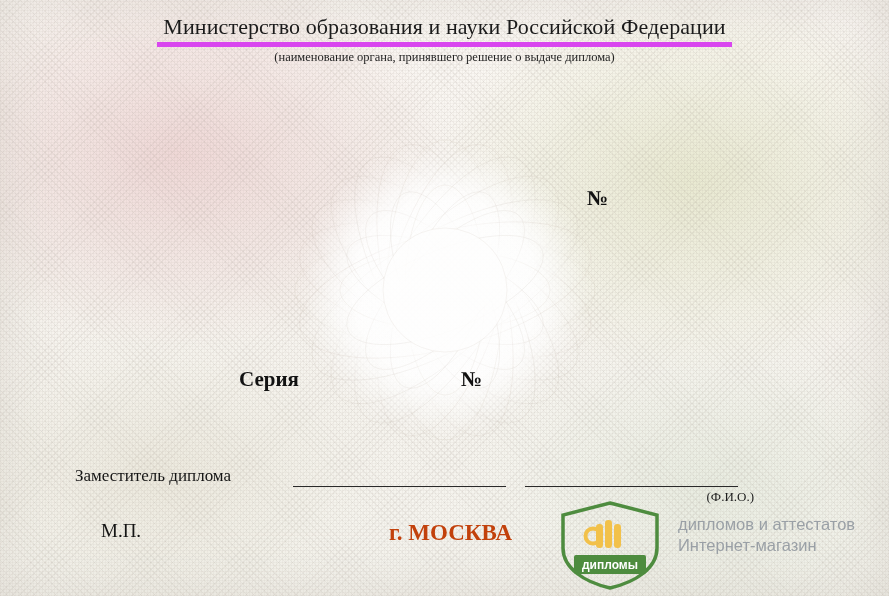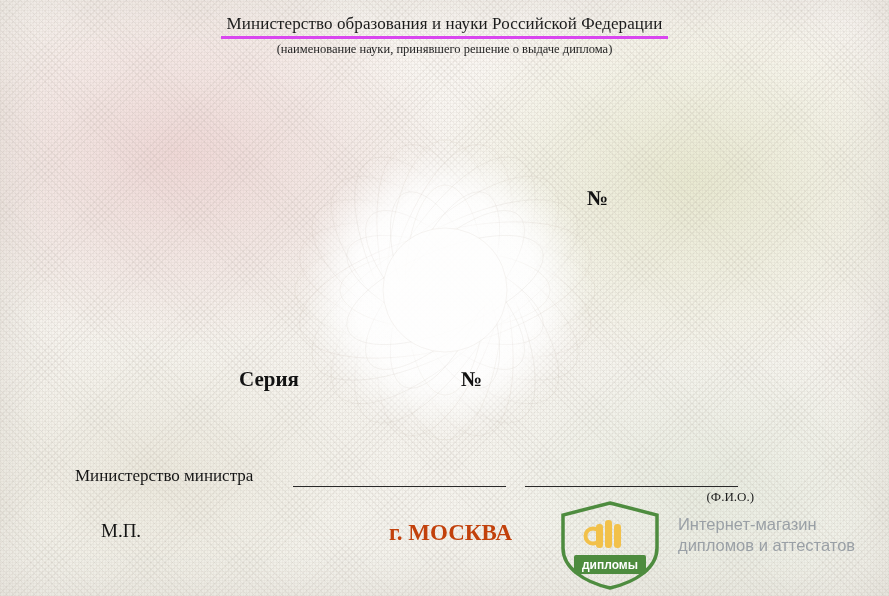--- a/index.html
+++ b/index.html
@@ -68,24 +68,24 @@
 
   .header {
     position: absolute;
     left: 0;
     right: 0;
     top: 14px;
     text-align: center;
   }
   .header-title {
     display: inline-block;
-    font-size: 17px;
+    font-size: 22px;
     color: #1b1b1b;
     letter-spacing: 0.1px;
-    border-bottom: 3px solid #d946ef;
+    border-bottom: 5px solid #d946ef;
     padding: 0 6px 2px 6px;
     white-space: nowrap;
   }
   .header-caption {
     margin-top: 3px;
     font-size: 12.5px;
     color: #242424;
   }
 
   .order-row {
@@ -276,34 +276,34 @@
       </g>
     </g>
   </svg>
 
   <div class="vignette"></div>
 
   <div class="content">
 
     <div class="header">
       <div class="header-title">Министерство образования и науки Российской Федерации</div>
-      <div class="header-caption">(наименование науки, принявшего решение о выдаче диплома)</div>
+      <div class="header-caption">(наименование органа, принявшего решение о выдаче диплома)</div>
     </div>
 
     <div class="order-row">
       <div class="order-number">№</div>
     </div>
 
     <div class="series-row">
       <div class="series-label">Серия</div>
       <div class="series-number">№</div>
     </div>
 
     <div class="sign-block">
-      <div class="sign-title">Министерство министра</div>
+      <div class="sign-title">Заместитель диплома</div>
       <div class="rule rule-sign"></div>
       <div class="rule rule-fio"></div>
       <div class="cap-fio">(Ф.И.О.)</div>
     </div>
 
     <div class="mp">М.П.</div>
     <div class="city">г. МОСКВА</div>
 
     <div class="shop">
       <svg class="shop-badge" viewBox="0 0 108 90">
@@ -311,19 +311,19 @@
         <g fill="#f2c14a">
           <rect x="40" y="24" width="7" height="24" rx="3.2"></rect>
           <rect x="49" y="20" width="7" height="28" rx="3.2"></rect>
           <rect x="58" y="24" width="7" height="24" rx="3.2"></rect>
           <circle cx="37" cy="36" r="7.5" fill="none" stroke="#f2c14a" stroke-width="4"></circle>
         </g>
         <rect x="18" y="55" width="72" height="19" rx="2" fill="#4e8c3f"></rect>
         <text x="54" y="68.5" text-anchor="middle" font-family="Liberation Sans, sans-serif" font-size="12" font-weight="bold" fill="#ffffff">дипломы</text>
       </svg>
       <div class="shop-text">
+        <div>дипломов и аттестатов</div>
         <div>Интернет-магазин</div>
-        <div>дипломов и аттестатов</div>
       </div>
     </div>
 
   </div>
 </div>
 
 </body></html>

